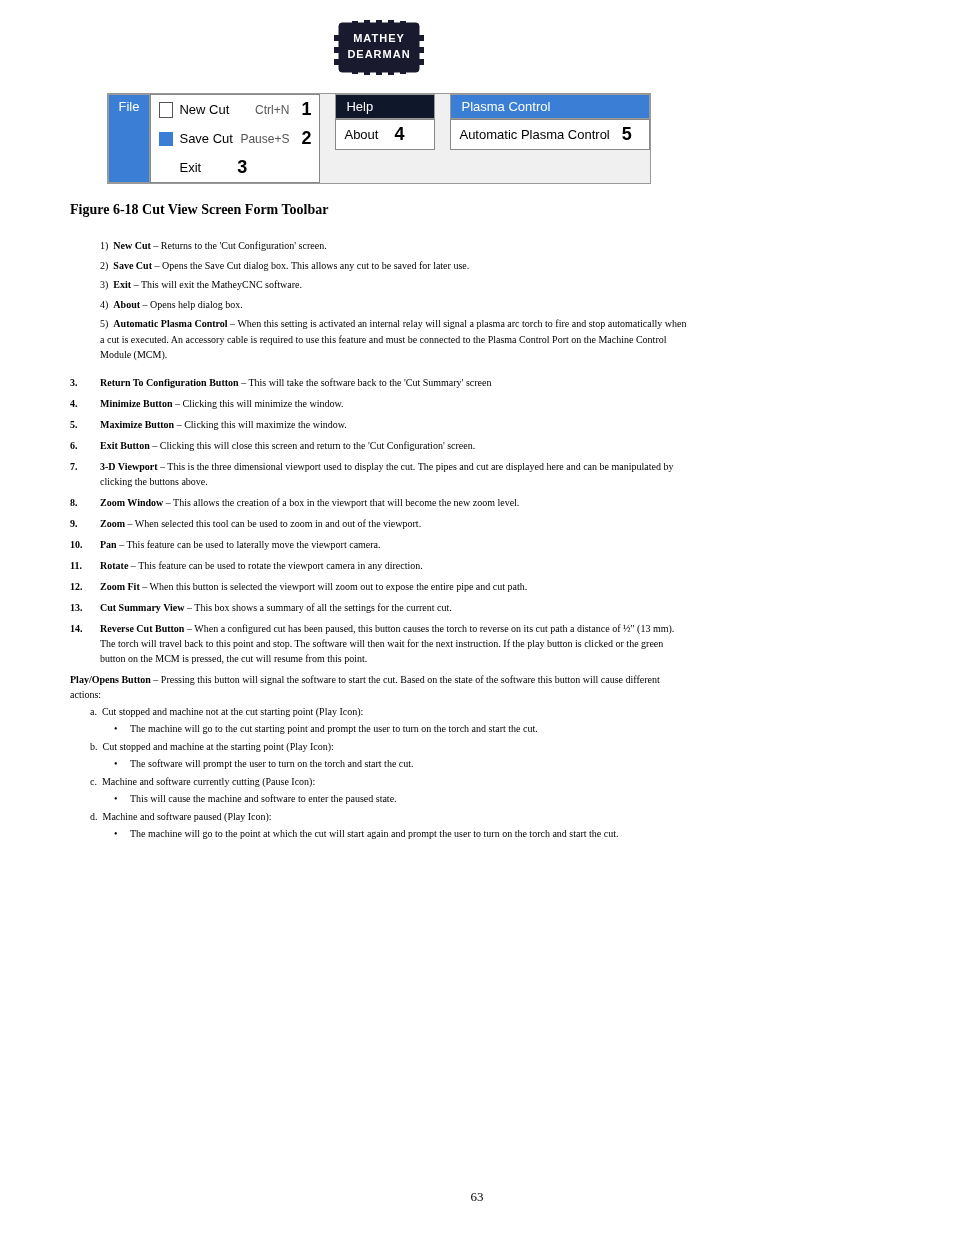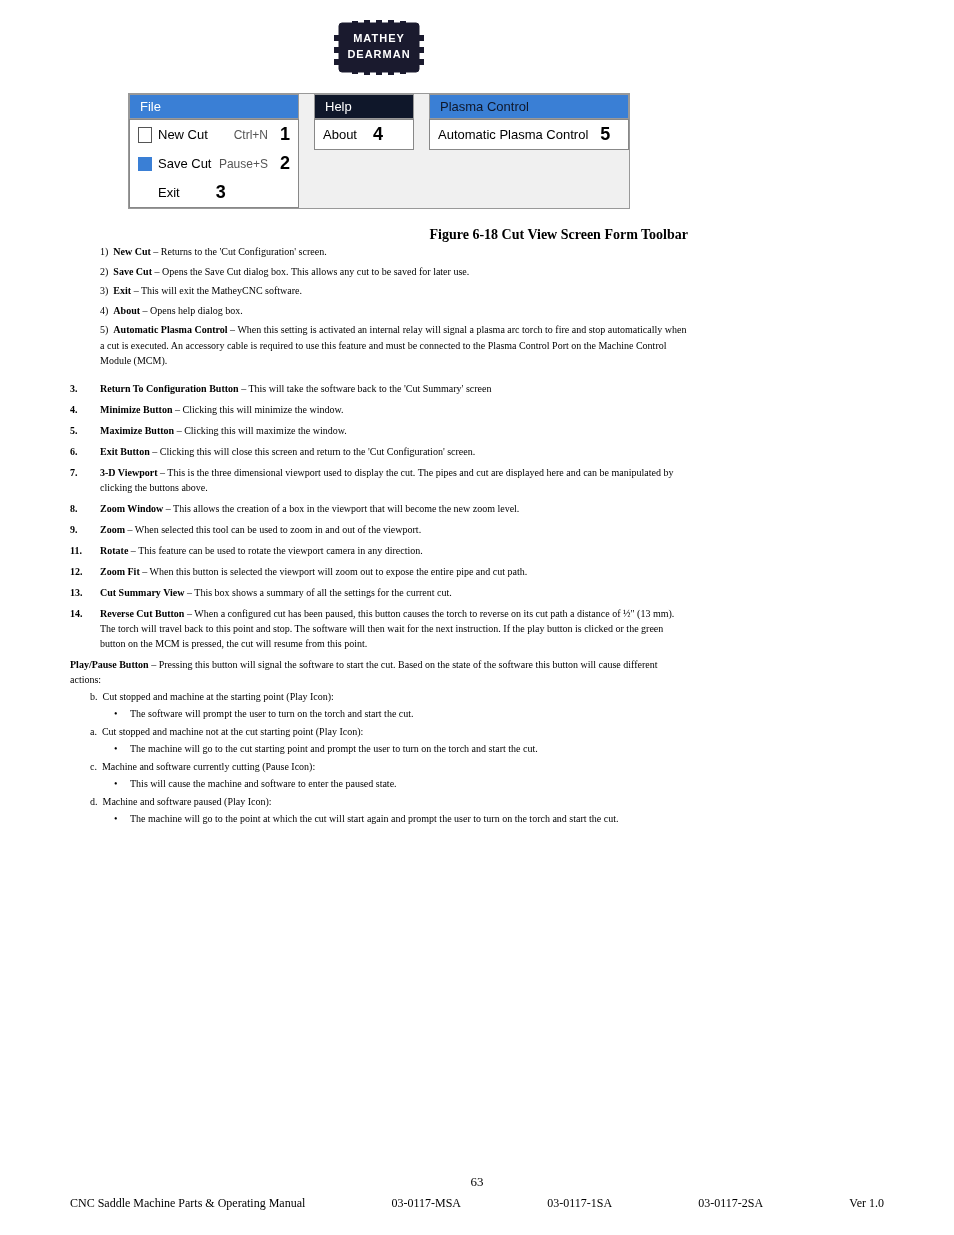--- a/index.html
+++ b/index.html
@@ -56,21 +56,21 @@
     .menu-item-top.active {
       background: #3a7fd5;
       color: #fff;
     }
     .menu-item-top.about-active {
       background: #0f172a;
       color: #fff;
     }
     .menu-item-top.plasma-active {
       background: #3a7fd5;
-      color: #0f172a;
+      color: #ffffff;
     }
 
     .dropdown-menu {
       position: relative;
       background: #fff;
       border: 1px solid #888;
       min-width: 170px;
       font-family: Arial, sans-serif;
       font-size: 13px;
     }
@@ -114,41 +114,41 @@
     
     .menus-wrapper {
       display: flex;
       flex-direction: row;
       align-items: flex-start;
       gap: 0;
     }
 
     .file-section {
       display: flex;
-      flex-direction: column;
+      flex-direction: row;
     }
 
     .about-section {
       display: flex;
       flex-direction: column;
       margin-left: 10px;
     }
 
     .plasma-section {
       display: flex;
       flex-direction: column;
       margin-left: 10px;
     }
 
     
     .figure-caption {
       font-size: 14px;
       font-weight: bold;
-      text-align: right;
-      margin-bottom: 1px;
+      text-align: left;
+      margin-bottom: 20px;
       font-family: 'Times New Roman', Times, serif;
       width: 100%;
     }
 
     
     .body-content {
       width: 100%;
       font-family: 'Times New Roman', Times, serif;
       font-size: 10px;
       line-height: 1.55;
@@ -379,20 +379,24 @@
       <li>
         <span class="num"><strong>8.</strong></span>
         <span class="content"><strong>Zoom Window</strong> – This allows the creation of a box in the viewport that will become the new zoom level.</span>
       </li>
 
       <li>
         <span class="num"><strong>9.</strong></span>
         <span class="content"><strong>Zoom</strong> – When selected this tool can be used to zoom in and out of the viewport.</span>
       </li>
 
+      <li>
+        <span class="num"><strong>10.</strong></span>
+        <span class="content"><strong>Pan</strong> – This feature can be used to laterally move the viewport camera.</span>
+      </li>
 
       <li>
         <span class="num"><strong>11.</strong></span>
         <span class="content"><strong>Rotate</strong> – This feature can be used to rotate the viewport camera in any direction.</span>
       </li>
 
       <li>
         <span class="num"><strong>12.</strong></span>
         <span class="content"><strong>Zoom Fit</strong> – When this button is selected the viewport will zoom out to expose the entire pipe and cut path.</span>
       </li>
@@ -402,32 +406,32 @@
         <span class="content"><strong>Cut Summary View</strong> – This box shows a summary of all the settings for the current cut.</span>
       </li>
 
       <li>
         <span class="num"><strong>14.</strong></span>
         <span class="content"><strong>Reverse Cut Button</strong> – When a configured cut has been paused, this button causes the torch to reverse on its cut path a distance of ½" (13 mm).  The torch will travel back to this point and stop. The software will then wait for the next instruction. If the play button is clicked or the green button on the MCM is pressed, the cut will resume from this point.</span>
       </li>
 
       <li>
         <span class="content">
-          <strong>Play/Pause Button</strong> – Pressing this button will signal the software to start the cut.  Based on the state of the software this button will cause different actions:
+          <strong>Play/Opens Button</strong> – Pressing this button will signal the software to start the cut.  Based on the state of the software this button will cause different actions:
           <ul class="sub-list">
+            <li>
+              a.&nbsp; Cut stopped and machine not at the cut starting point (Play Icon):
+              <ul class="bullet-list">
+                <li>The machine will go to the cut starting point and prompt the user to turn on the torch and start the cut.</li>
+              </ul>
+            </li>
             <li>
               b.&nbsp; Cut stopped and machine at the starting point (Play Icon):
               <ul class="bullet-list">
                 <li>The software will prompt the user to turn on the torch and start the cut.</li>
-              </ul>
-            </li>
-            <li>
-              a.&nbsp; Cut stopped and machine not at the cut starting point (Play Icon):
-              <ul class="bullet-list">
-                <li>The machine will go to the cut starting point and prompt the user to turn on the torch and start the cut.</li>
               </ul>
             </li>
             <li>
               c.&nbsp; Machine and software currently cutting (Pause Icon):
               <ul class="bullet-list">
                 <li>This will cause the machine and software to enter the paused state.</li>
               </ul>
             </li>
             <li>
               d.&nbsp; Machine and software paused (Play Icon):
@@ -438,22 +442,15 @@
           </ul>
         </span>
       </li>
 
     </ul>
 
   </div>
 
   <div class="footer">
     <div class="page-number">63</div>
-    <div class="footer-info">
-      <span>CNC Saddle Machine Parts &amp; Operating Manual</span>
-      <span>03-0117-MSA</span>
-      <span>03-0117-1SA</span>
-      <span>03-0117-2SA</span>
-      <span>Ver 1.0</span>
-    </div>
   </div>
 
 </div>
 
 </body></html>

